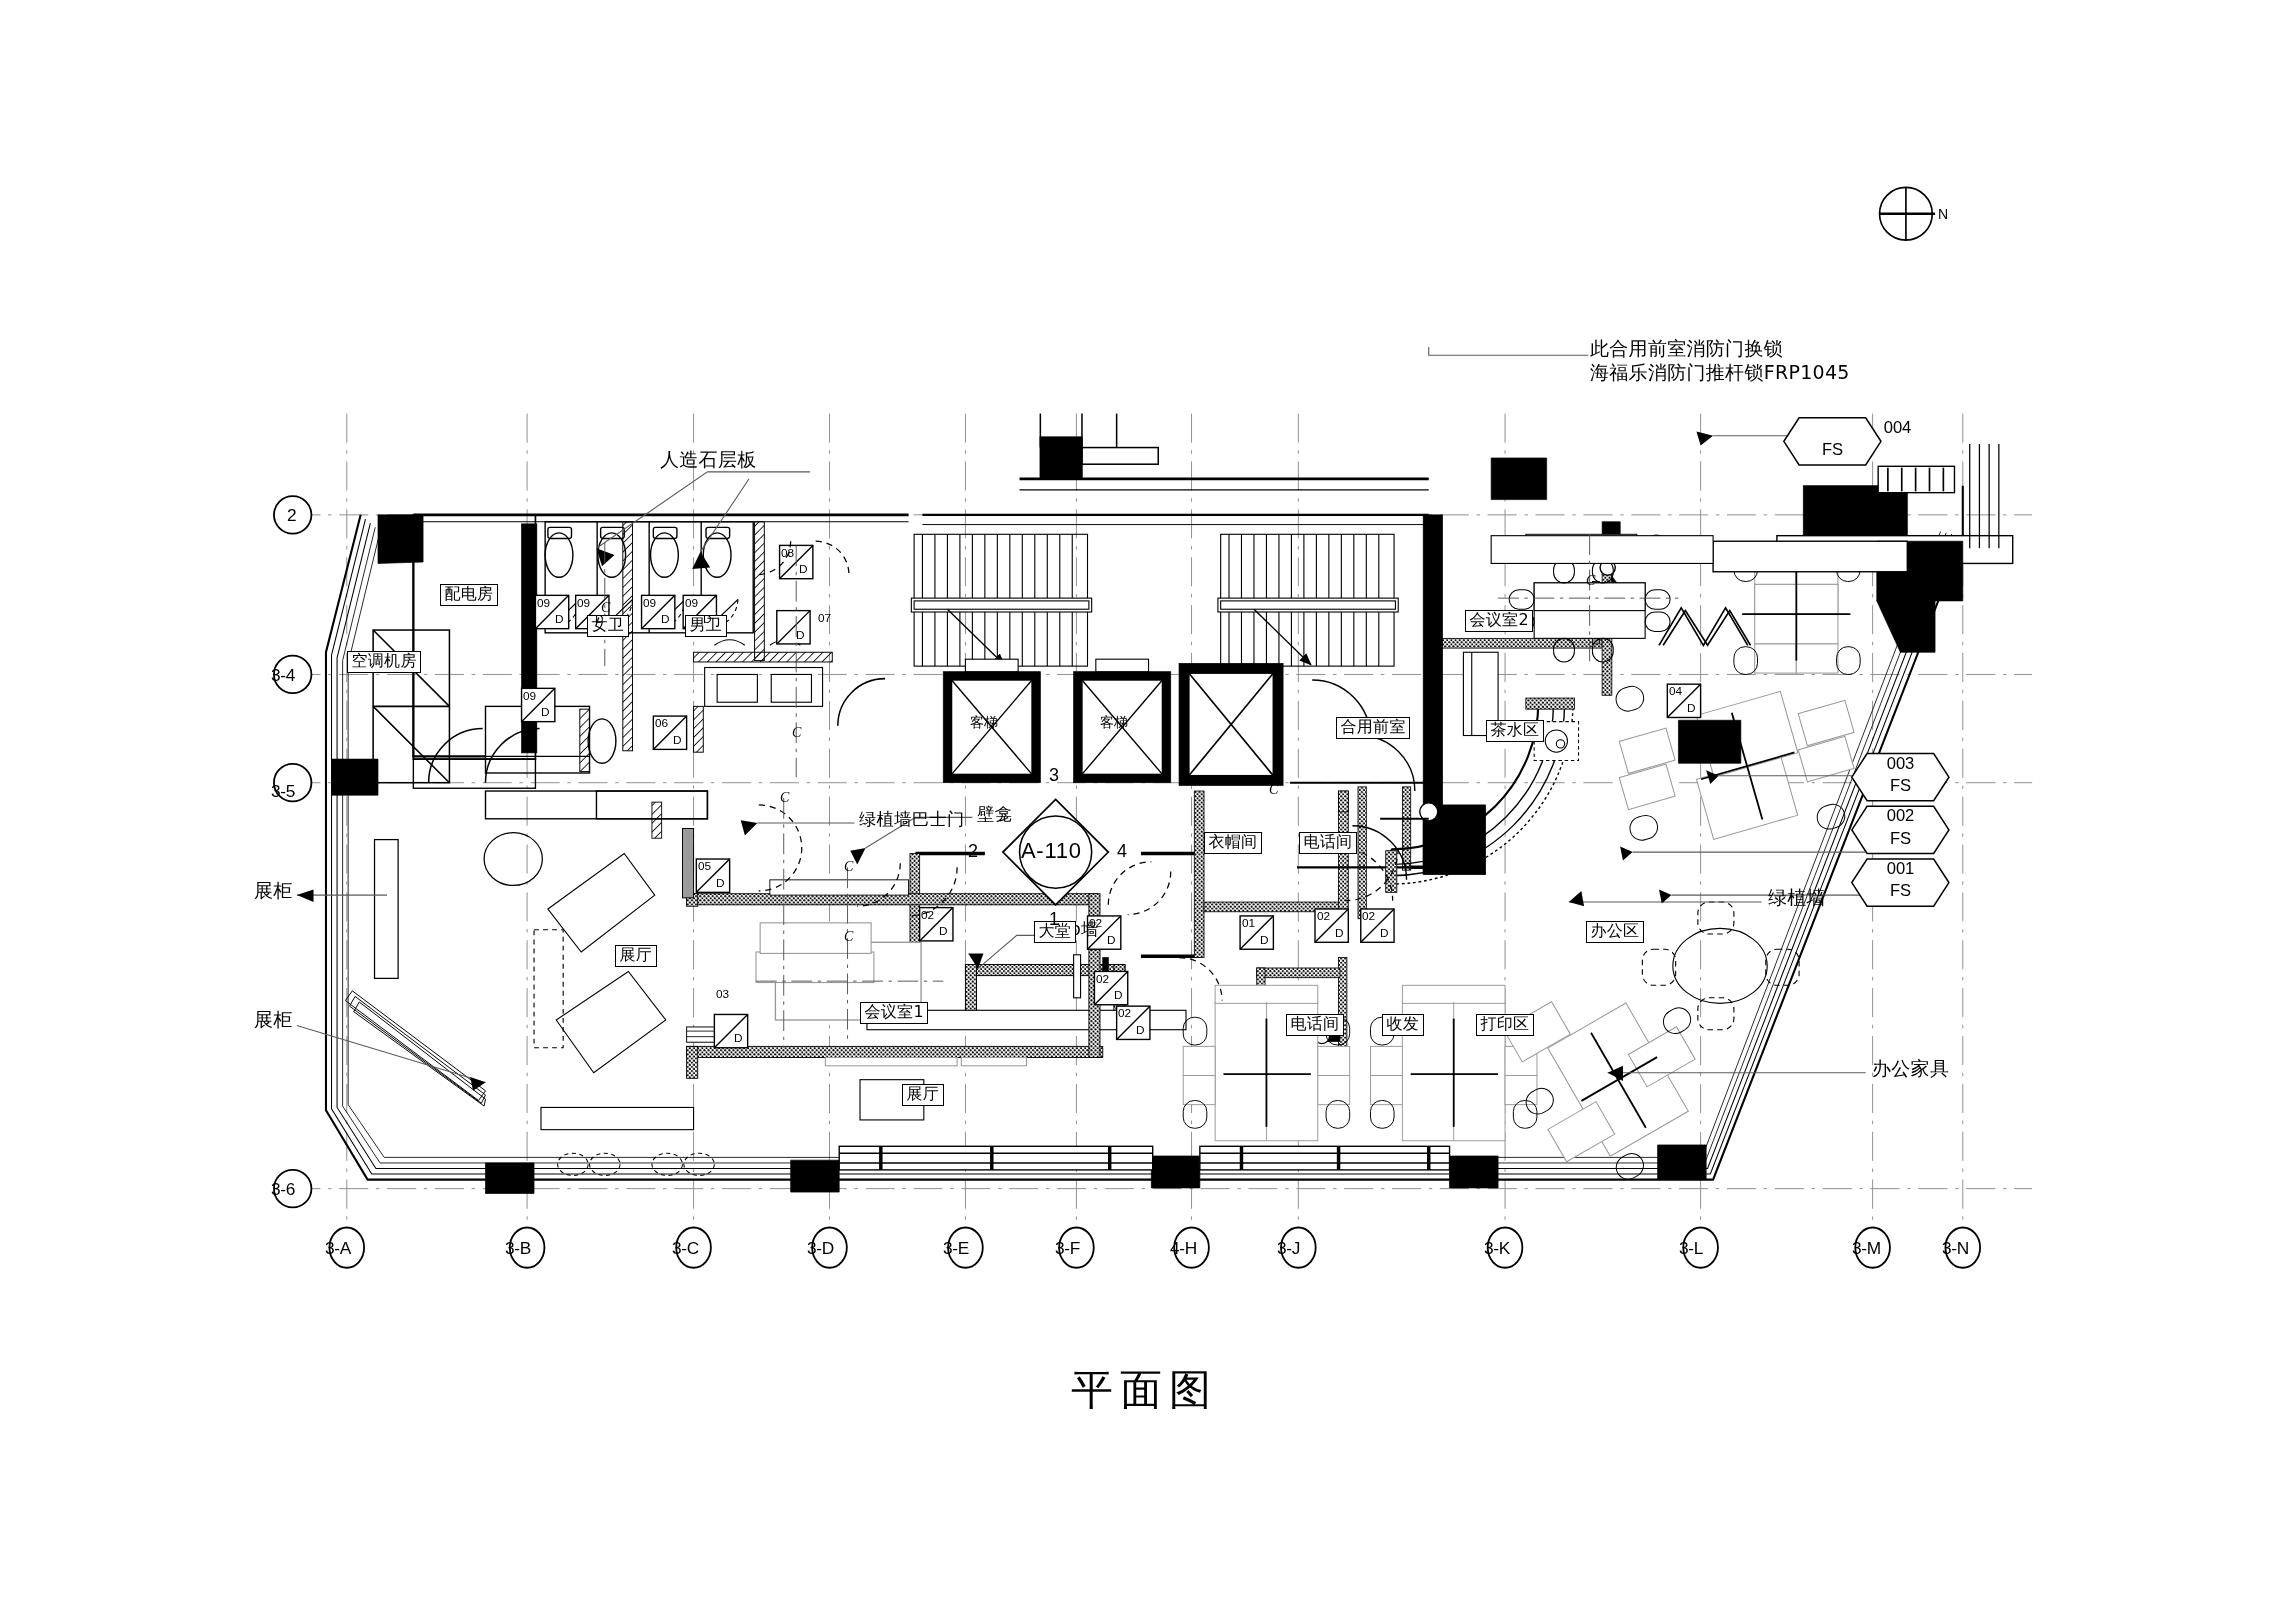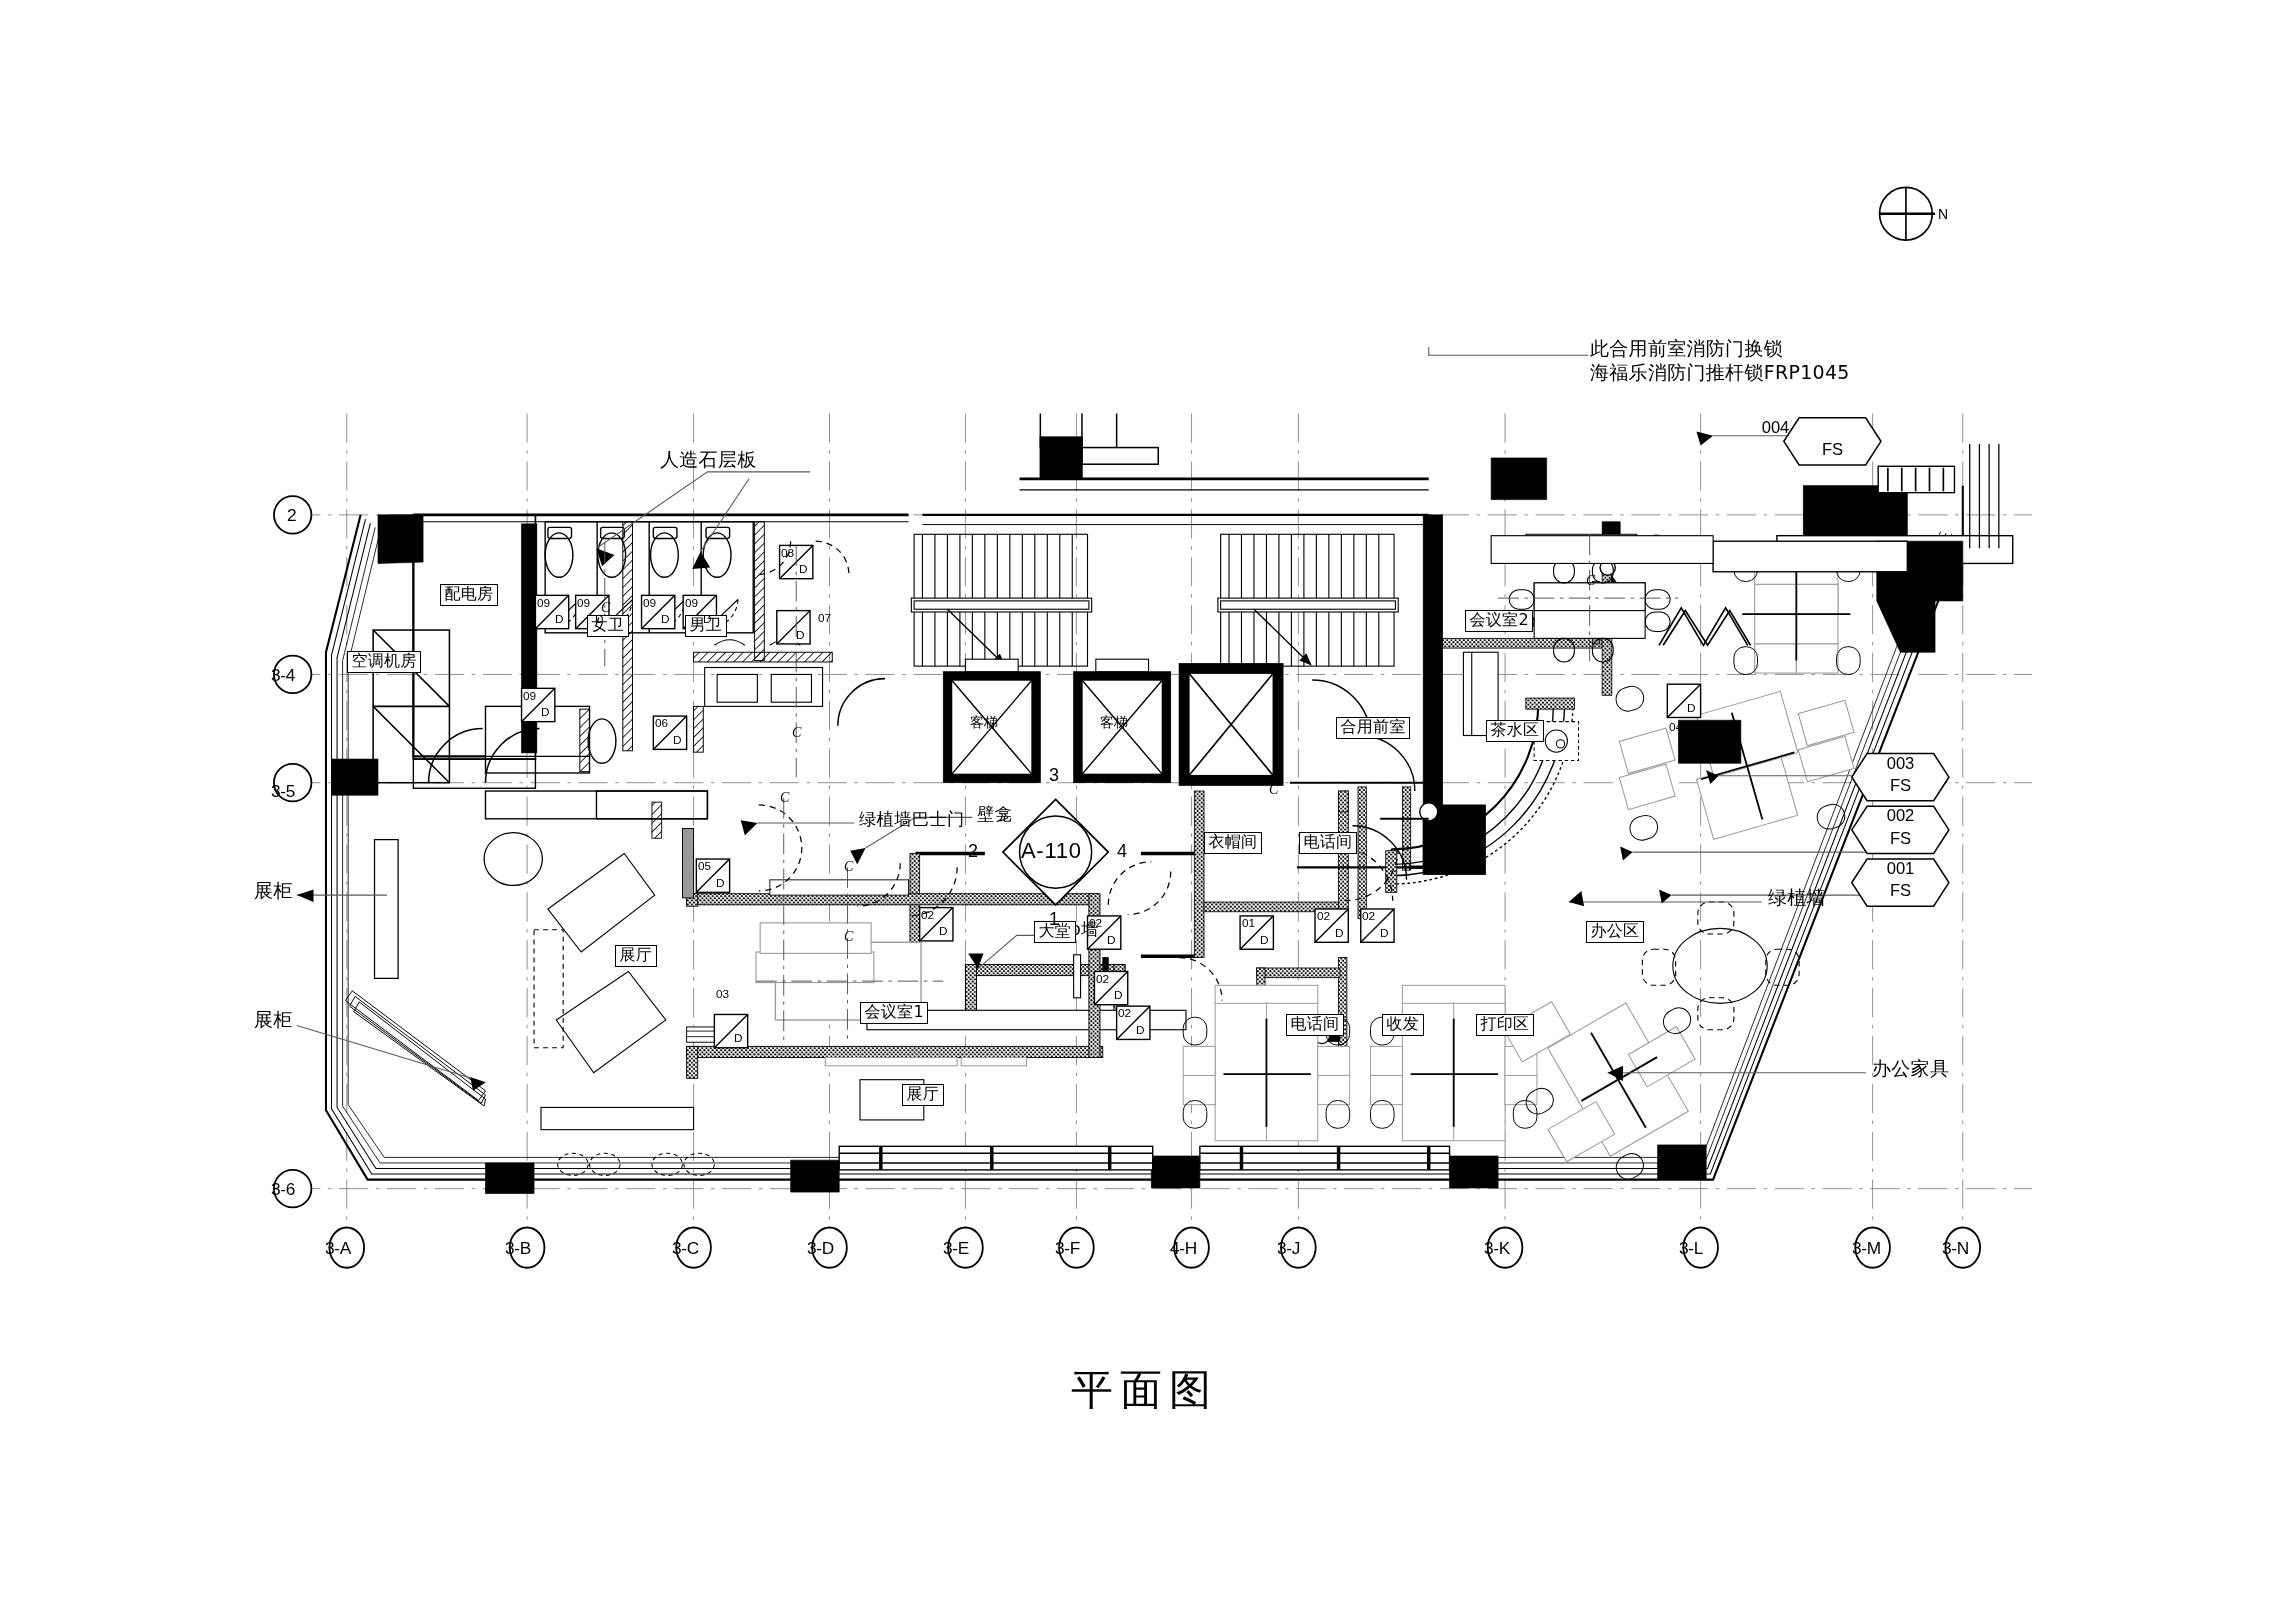--- a/index.html
+++ b/index.html
@@ -786,21 +786,21 @@
   <div class="lbl grid-txt" style="left:807px; top:1239px;">3-D</div>
   <div class="lbl grid-txt" style="left:943px; top:1239px;">3-E</div>
   <div class="lbl grid-txt" style="left:1055px; top:1239px;">3-F</div>
   <div class="lbl grid-txt" style="left:1170px; top:1239px;">4-H</div>
   <div class="lbl grid-txt" style="left:1277px; top:1239px;">3-J</div>
   <div class="lbl grid-txt" style="left:1484px; top:1239px;">3-K</div>
   <div class="lbl grid-txt" style="left:1679px; top:1239px;">3-L</div>
   <div class="lbl grid-txt" style="left:1852px; top:1239px;">3-M</div>
   <div class="lbl grid-txt" style="left:1942px; top:1239px;">3-N</div>
 
-  <div class="lbl hex-txt" style="left:1748px; top:419px; width:55px;">004</div>
+  <div class="lbl hex-txt" style="left:1870px; top:419px; width:55px;">004</div>
   <div class="lbl hex-txt" style="left:1805px; top:441px; width:55px;">FS</div>
 
   <div class="lbl hex-txt" style="left:1873px; top:755px; width:55px;">003</div>
   <div class="lbl hex-txt" style="left:1873px; top:777px; width:55px;">FS</div>
 
   <div class="lbl hex-txt" style="left:1873px; top:807px; width:55px;">002</div>
   <div class="lbl hex-txt" style="left:1873px; top:830px; width:55px;">FS</div>
 
   <div class="lbl hex-txt" style="left:1873px; top:860px; width:55px;">001</div>
   <div class="lbl hex-txt" style="left:1873px; top:882px; width:55px;">FS</div>
@@ -830,21 +830,21 @@
   <div class="lbl door-txt" style="left:1089px; top:917px;">02</div>
   <div class="lbl door-txt" style="left:1107px; top:934px;">D</div>
   <div class="lbl door-txt" style="left:1096px; top:973px;">02</div>
   <div class="lbl door-txt" style="left:1114px; top:989px;">D</div>
   <div class="lbl door-txt" style="left:1118px; top:1007px;">02</div>
   <div class="lbl door-txt" style="left:1136px; top:1024px;">D</div>
   <div class="lbl door-txt" style="left:1317px; top:910px;">02</div>
   <div class="lbl door-txt" style="left:1335px; top:927px;">D</div>
   <div class="lbl door-txt" style="left:1242px; top:917px;">01</div>
   <div class="lbl door-txt" style="left:1260px; top:934px;">D</div>
-  <div class="lbl door-txt" style="left:1669px; top:721px;">04</div>
+  <div class="lbl door-txt" style="left:1669px; top:685px;">04</div>
   <div class="lbl door-txt" style="left:1687px; top:702px;">D</div>
   <div class="lbl door-txt" style="left:1362px; top:910px;">02</div>
   <div class="lbl door-txt" style="left:1380px; top:927px;">D</div>
 
   <div class="lbl north-n" style="left:1938px; top:207px;">N</div>
 
   <div class="lbl title-main" style="left:1071px; top:1368px;">平面图</div>
 
   <div class="lbl cl-mark" style="left:780px; top:791px;">C</div>
   <div class="lbl cl-mark" style="left:844px; top:860px;">C</div>

